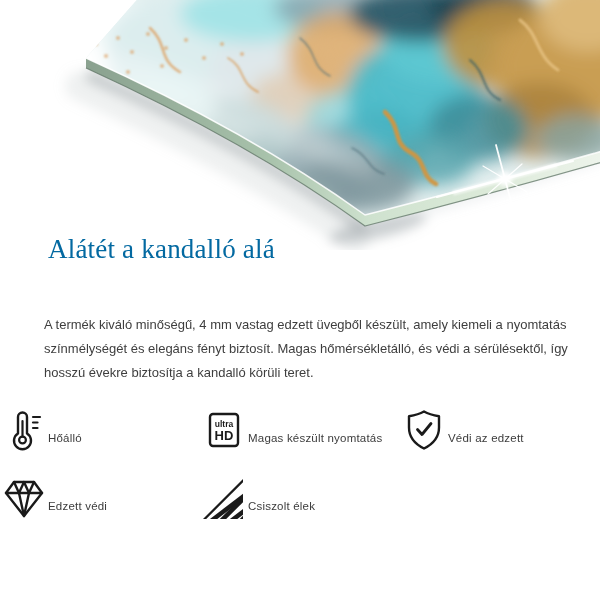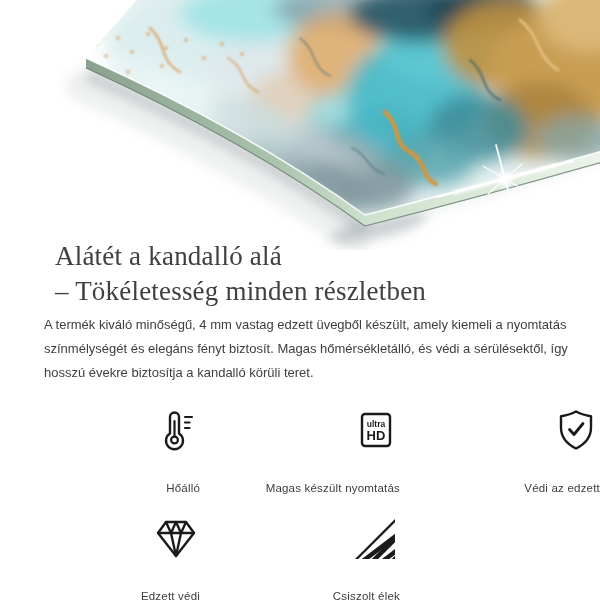--- a/index.html
+++ b/index.html
@@ -4,33 +4,33 @@
 <style>
   html,body{margin:0;padding:0;}
   body{
     width:600px;height:600px;background:#ffffff;overflow:hidden;position:relative;
     font-family:"Liberation Sans",sans-serif;
   }
   .page{position:relative;width:600px;height:600px;background:#fff;}
   .hero{position:absolute;left:0;top:0;width:600px;height:250px;}
   .hero svg{display:block;}
   h1.title{
-    position:absolute;left:40px;top:224px;margin:15px;
+    position:absolute;left:40px;top:224px;margin:8px;
     font-family:"Liberation Serif","DejaVu Serif",serif;
-    font-weight:400;font-size:27px;line-height:35px;color:#404040;letter-spacing:.2px;
+    font-weight:400;font-size:27px;line-height:35px;color:#0369a1;letter-spacing:.2px;
   }
   p.desc{
     position:absolute;left:40px;top:309px;width:540px;margin:4px;
     font-size:13px;line-height:24px;color:#3e3e3e;
   }
   .features{
     position:absolute;left:0;top:400px;width:600px;
     display:grid;grid-template-columns:repeat(3,1fr);row-gap:14px;
   }
-  .feature{display:flex;flex-direction:column;align-items:flex-end;padding-top:6px;gap:12px;}
+  .feature{display:flex;align-items:center;padding-top:6px;}
   .feature .ic{width:48px;height:48px;}
   .feature .ic svg{width:48px;height:48px;display:block;}
   .feature .flabel{
     margin-top:16px;font-size:11.5px;color:#3c3c3c;letter-spacing:.2px;text-align:center;
   }
   .ico{stroke:#1a1a1a;fill:none;stroke-width:2.4;stroke-linecap:round;stroke-linejoin:round;}
   .ico-fill{fill:#1a1a1a;stroke:none;}
   .badge-text{font-family:"Liberation Sans",sans-serif;font-weight:bold;fill:#1a1a1a;}
 </style>
 </head>
@@ -146,21 +146,20 @@
           <path d="M-22 -13 L22 13" stroke-width="1.2"></path>
           <path d="M17 -15 L-17 15" stroke-width="1.2"></path>
         </g>
         <circle r="2.2" fill="#ffffff"></circle>
       </g>
     </svg>
   </div>
 
   <h1 class="title">
     <span style="display:block">Alátét a kandalló alá</span>
-    <span style="display:block">– Tökéletesség minden részletben</span>
   </h1>
 
   <p class="desc">A termék kiváló minőségű, 4 mm vastag edzett üvegből készült, amely kiemeli a nyomtatás színmélységét és elegáns fényt biztosít. Magas hőmérsékletálló, és védi a sérülésektől, így hosszú évekre biztosítja a kandalló körüli teret.</p>
 
   <div class="features">
 
     <div class="feature">
       <span class="ic">
         <svg viewBox="0 0 48 48">
           <g class="ico">

